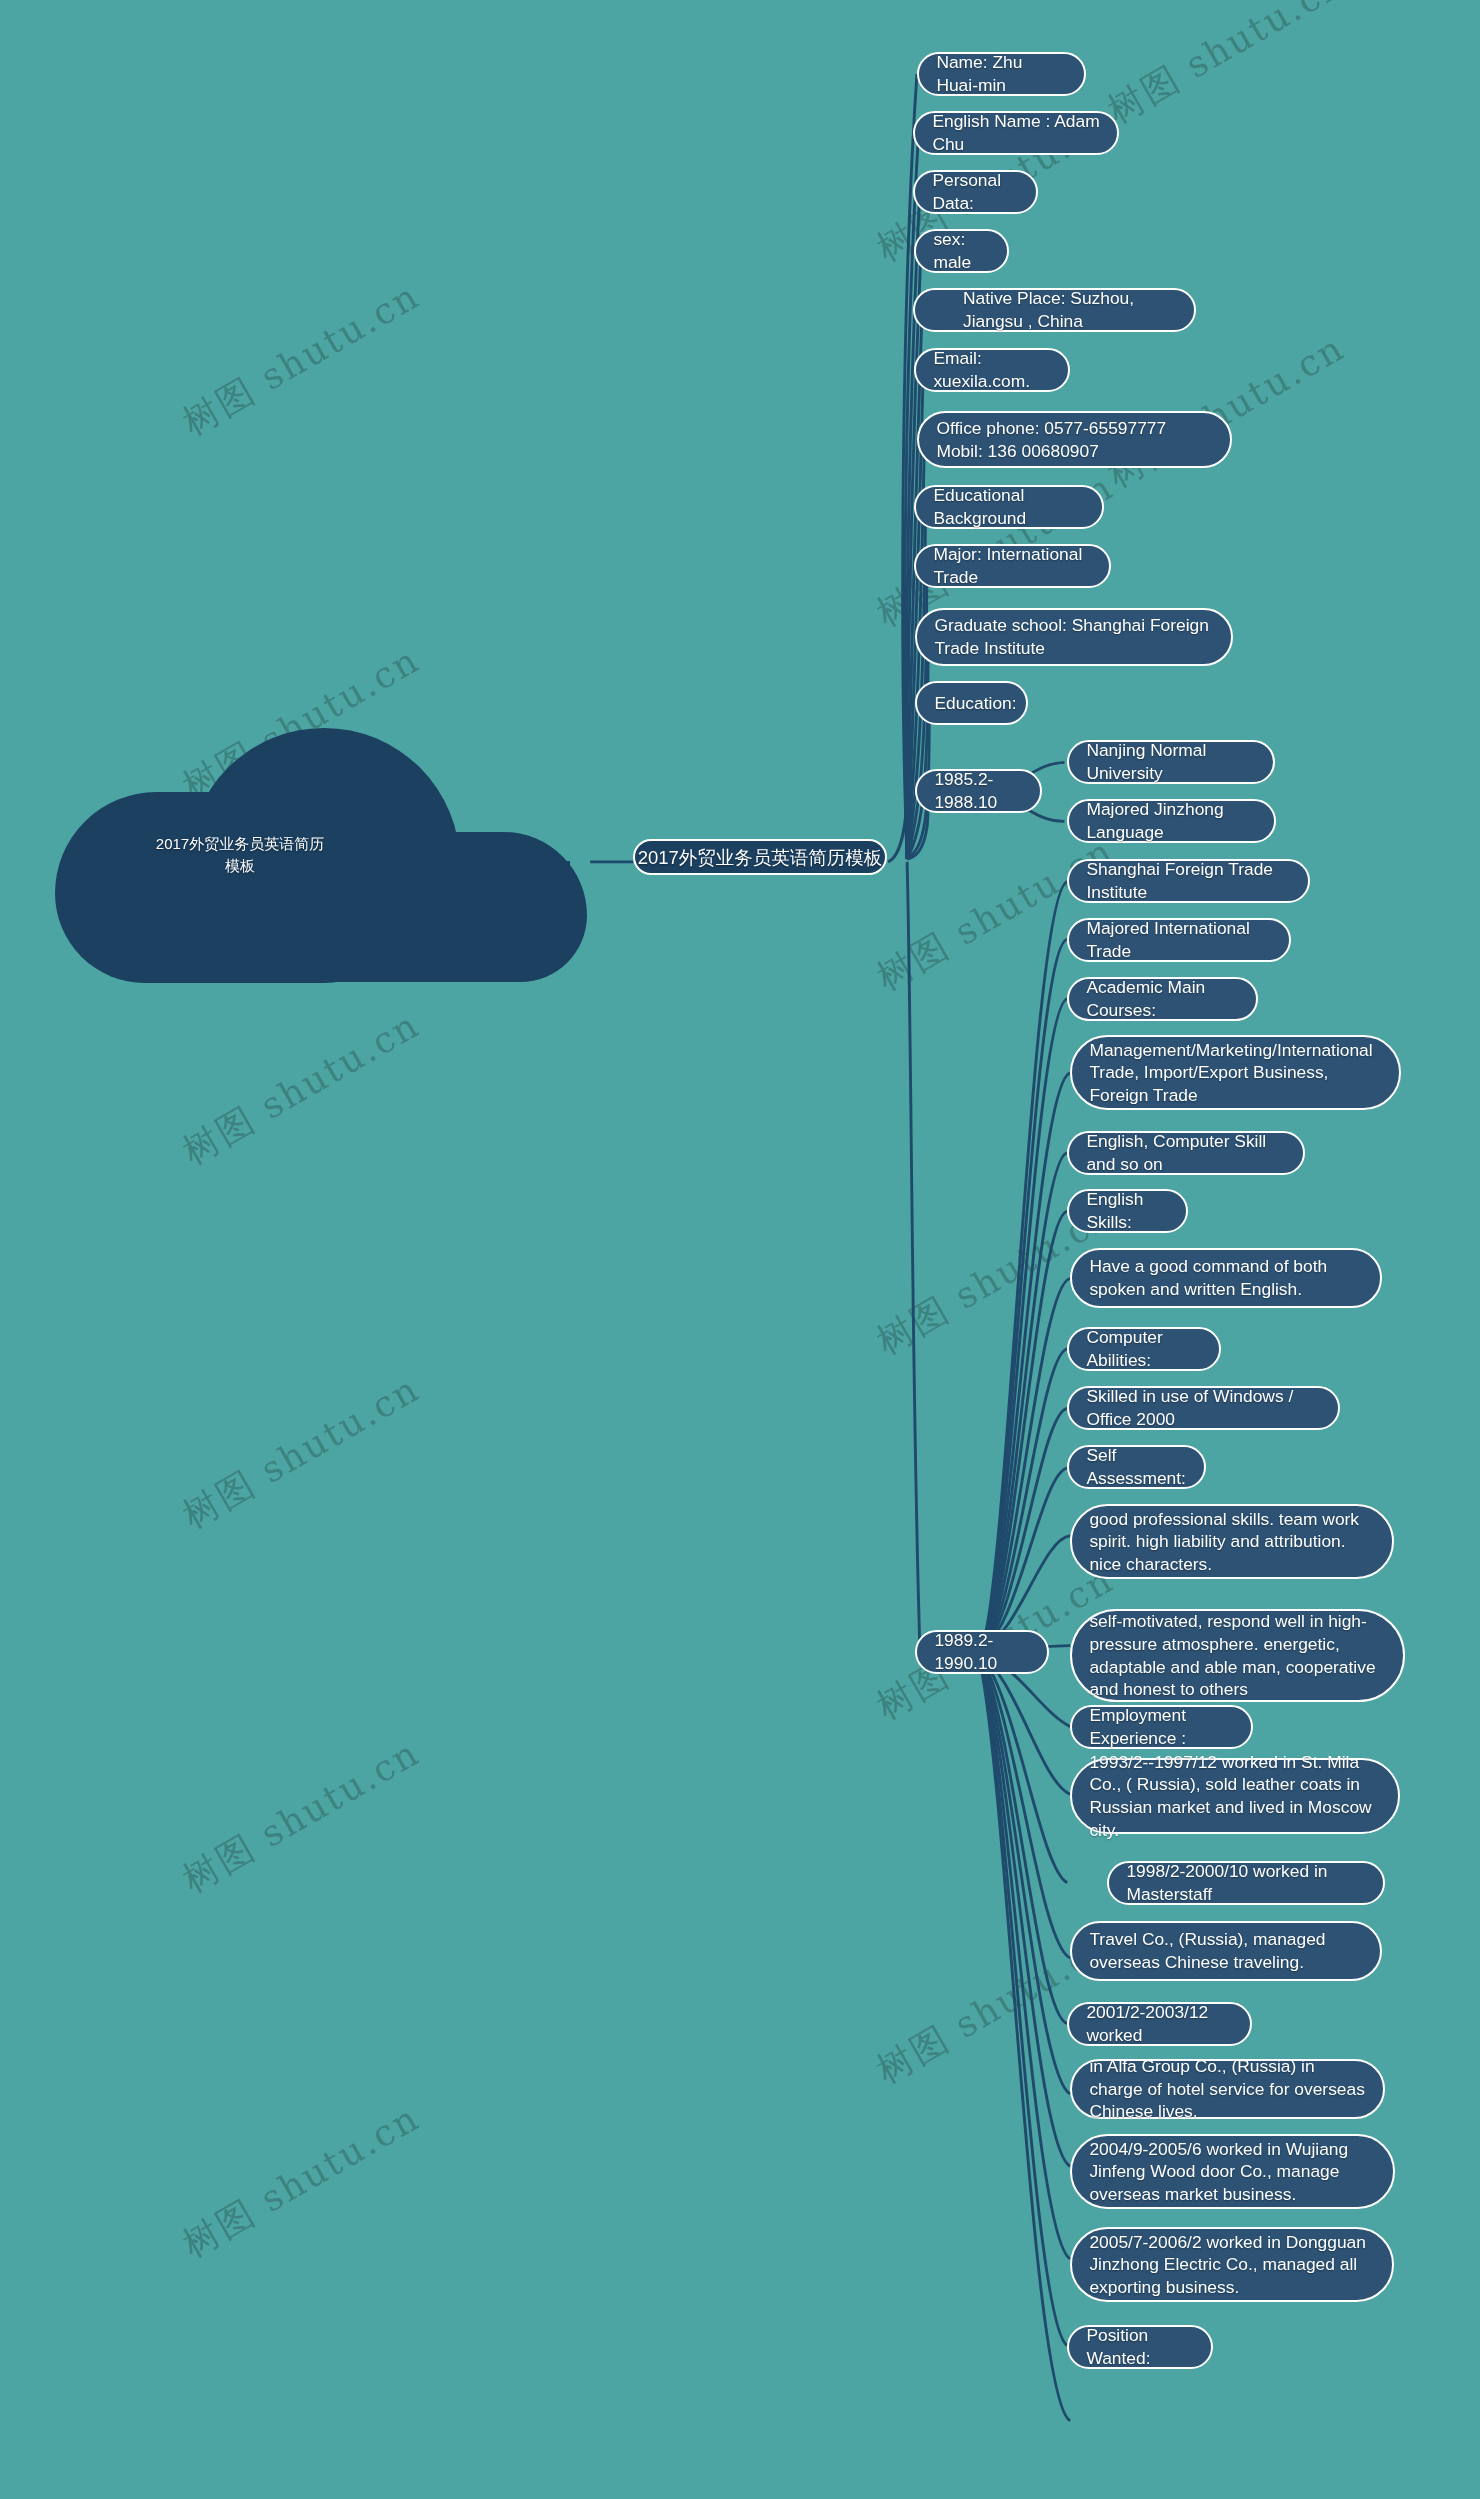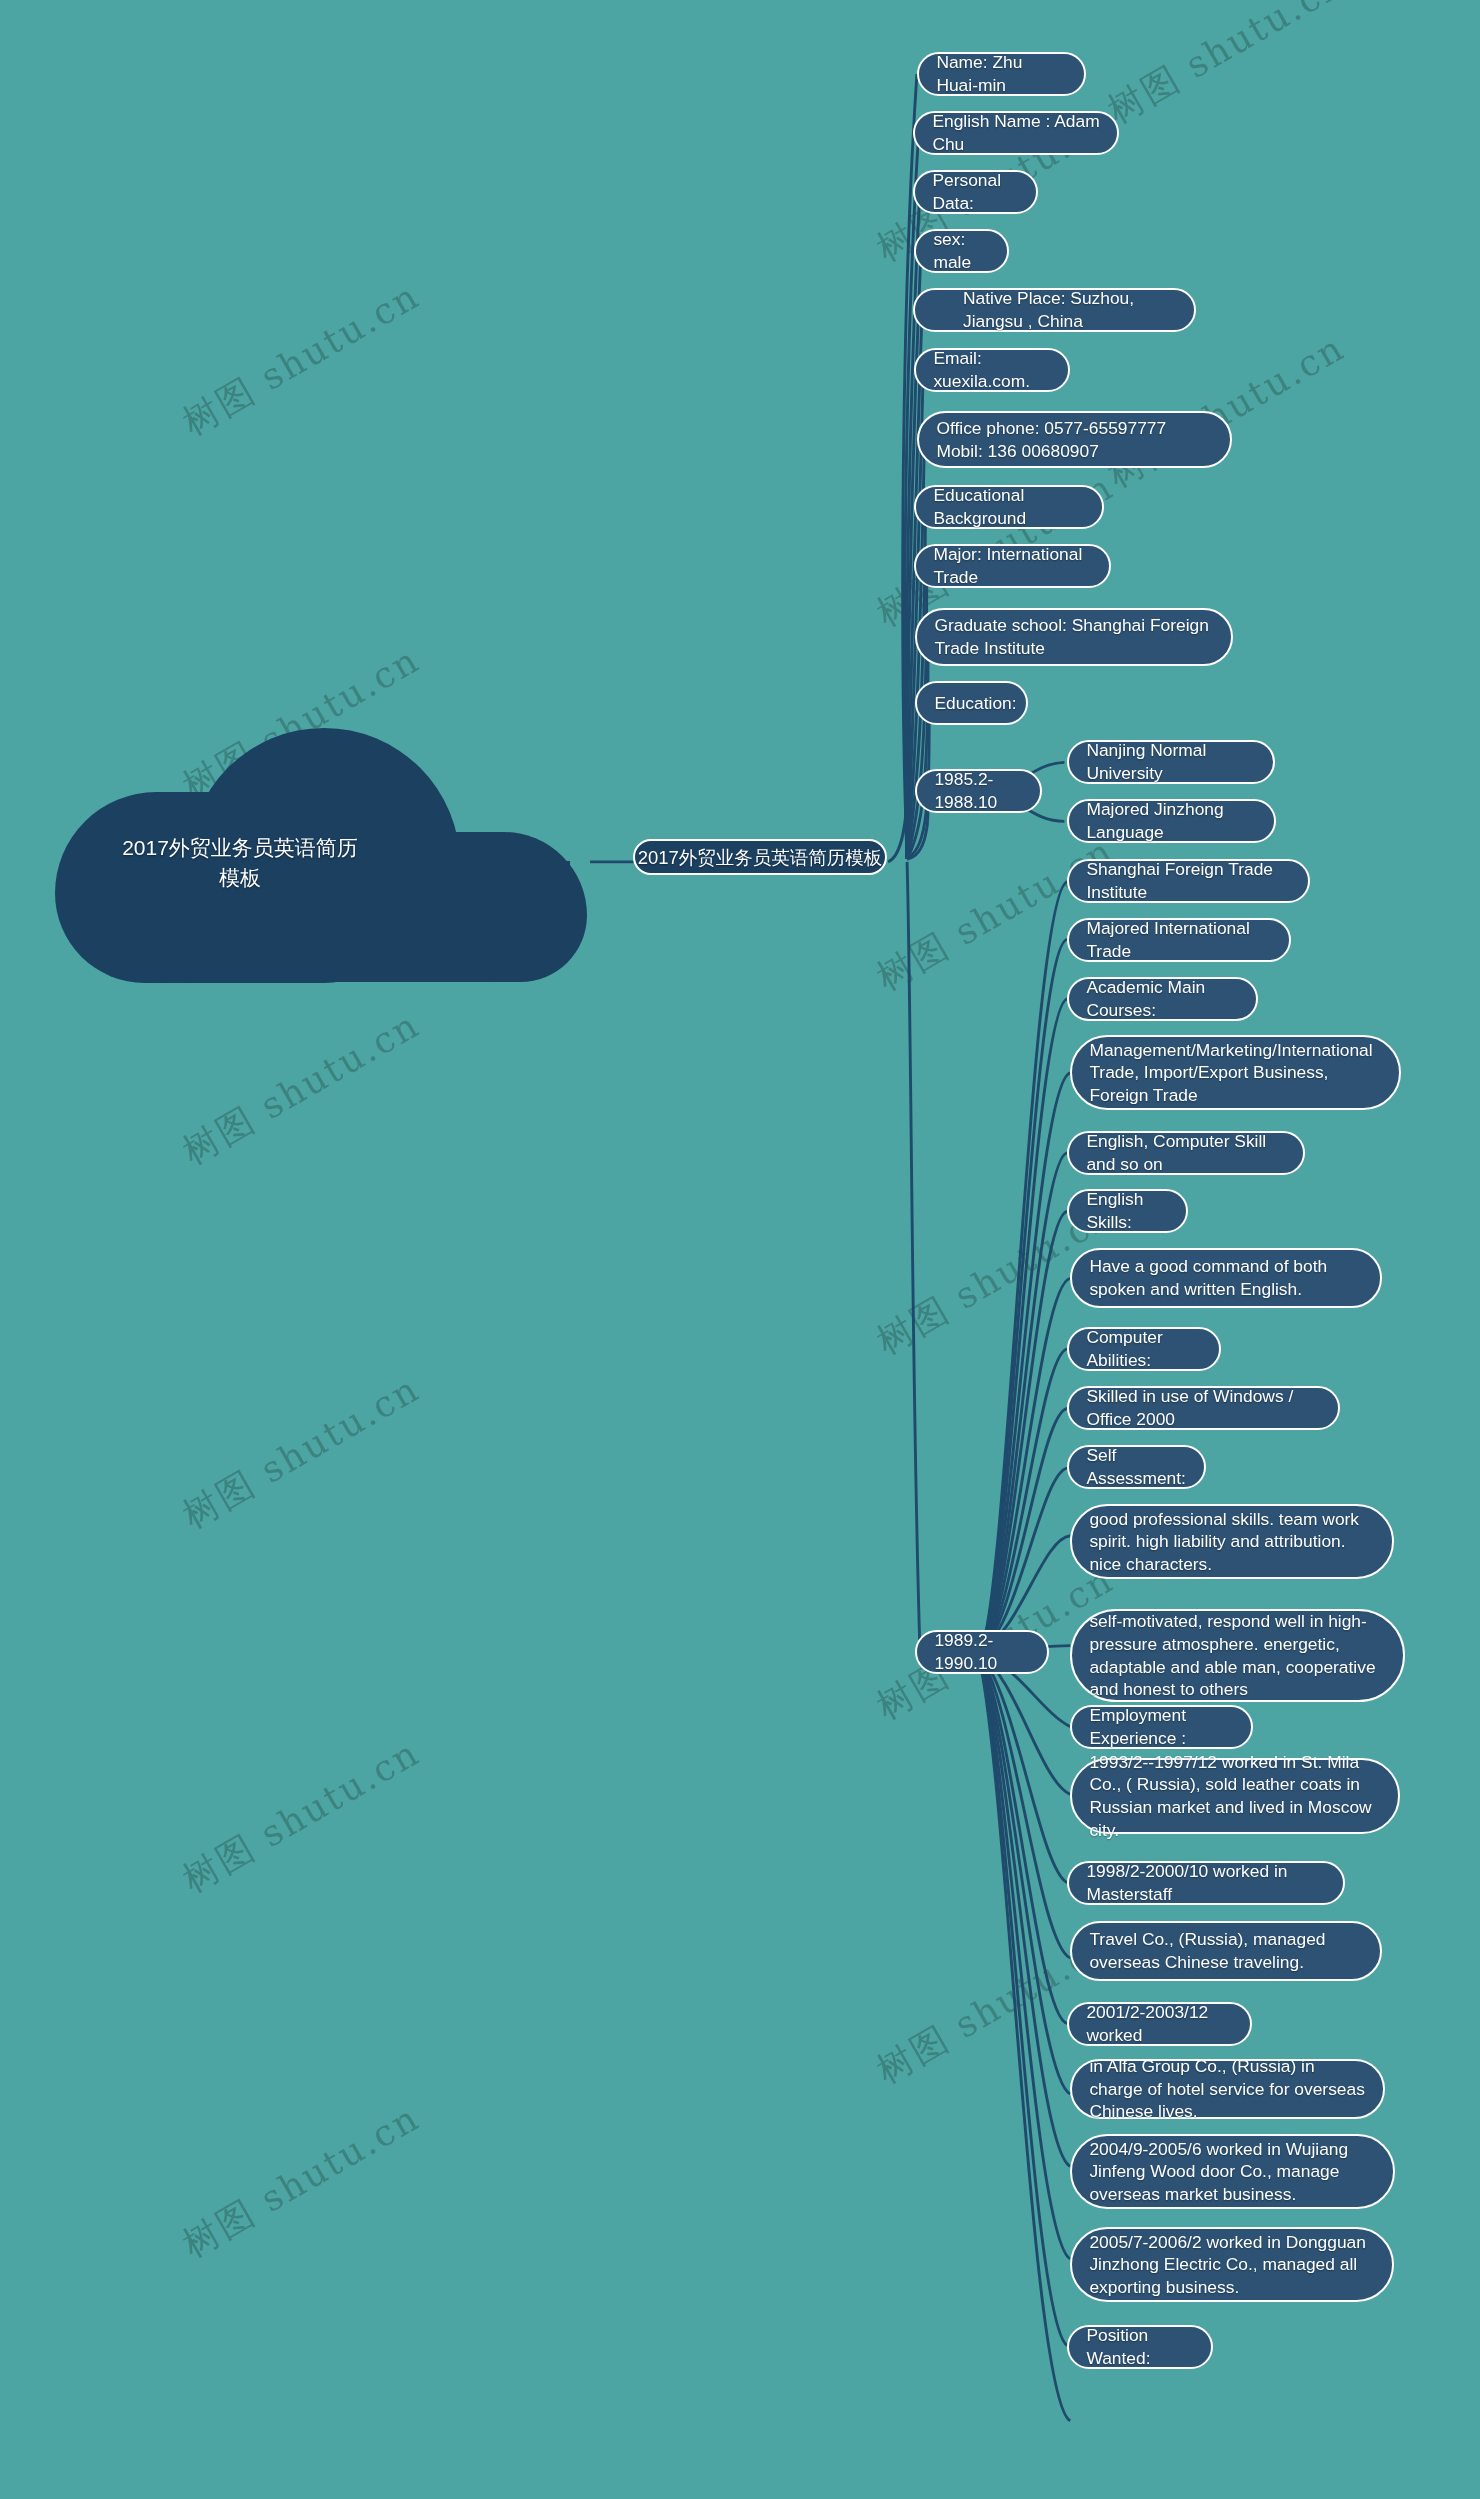--- a/index.html
+++ b/index.html
@@ -48,21 +48,21 @@
   }
   .cloud .lobe{position:absolute;background:#1b4060;border-radius:50%;}
   .cloud .l1{left:0px;  top:81px; width:359px;height:191px;border-radius:150px 150px 133px 133px;}
   .cloud .l2{left:133px;top:17.4px;  width:272px;height:243px;border-radius:174px 174px 116px 116px;}
   .cloud .l3{left:243px;top:121px; width:289px;height:150px;border-radius:145px 145px 116px 116px;}
   .cloud .l4{left:35px; top:150px; width:480px;height:121px;border-radius:0 0 104px 104px;}
   .cloud-label{
     position:absolute;z-index:4;
     left:55px;top:833px;width:370px;
     text-align:center;color:#ffffff;
-    font-size:21px;line-height:1.45;
+    font-size:15px;line-height:1.45;
     text-shadow:0 1.2px 2.3px rgba(0,0,0,.45);
     white-space:pre-line;
   }
   .main-branch{
     position:absolute;z-index:3;
     background:#1b4060;border:2.3px solid #ffffff;border-radius:578px;
     color:#ffffff;box-sizing:border-box;
     display:flex;align-items:center;justify-content:center;
     font-size:18.5px;text-shadow:0 1.2px 1.7px rgba(0,0,0,.4);
   }
@@ -234,21 +234,21 @@
   <div class="node" style="left:915px;top:1630px;width:134px;height:44px;">
       <span>1989.2-1990.10</span>
     </div>
 
   <div class="node" style="left:1070px;top:1705px;width:183px;height:44px;">
       <span>Employment Experience :</span>
     </div>
   <div class="node multi" style="left:1070px;top:1758px;width:330px;height:76px;">
       <span>1993/2--1997/12 worked in St. Mila Co., ( Russia), sold leather coats in Russian market and lived in Moscow city.</span>
     </div>
-  <div class="node" style="left:1067px;top:1861px;width:278px;height:44px;justify-content:flex-end;">
+  <div class="node" style="left:1107px;top:1861px;width:278px;height:44px;justify-content:flex-end;">
       <span>1998/2-2000/10 worked in Masterstaff</span>
     </div>
   <div class="node multi" style="left:1070px;top:1921px;width:312px;height:60px;">
       <span>Travel Co., (Russia), managed overseas Chinese traveling.</span>
     </div>
   <div class="node" style="left:1067px;top:2002px;width:185px;height:44px;">
       <span>2001/2-2003/12 worked</span>
     </div>
   <div class="node multi" style="left:1070px;top:2059px;width:315px;height:60px;">
       <span>in Alfa Group Co., (Russia) in charge of hotel service for overseas Chinese lives.</span>

